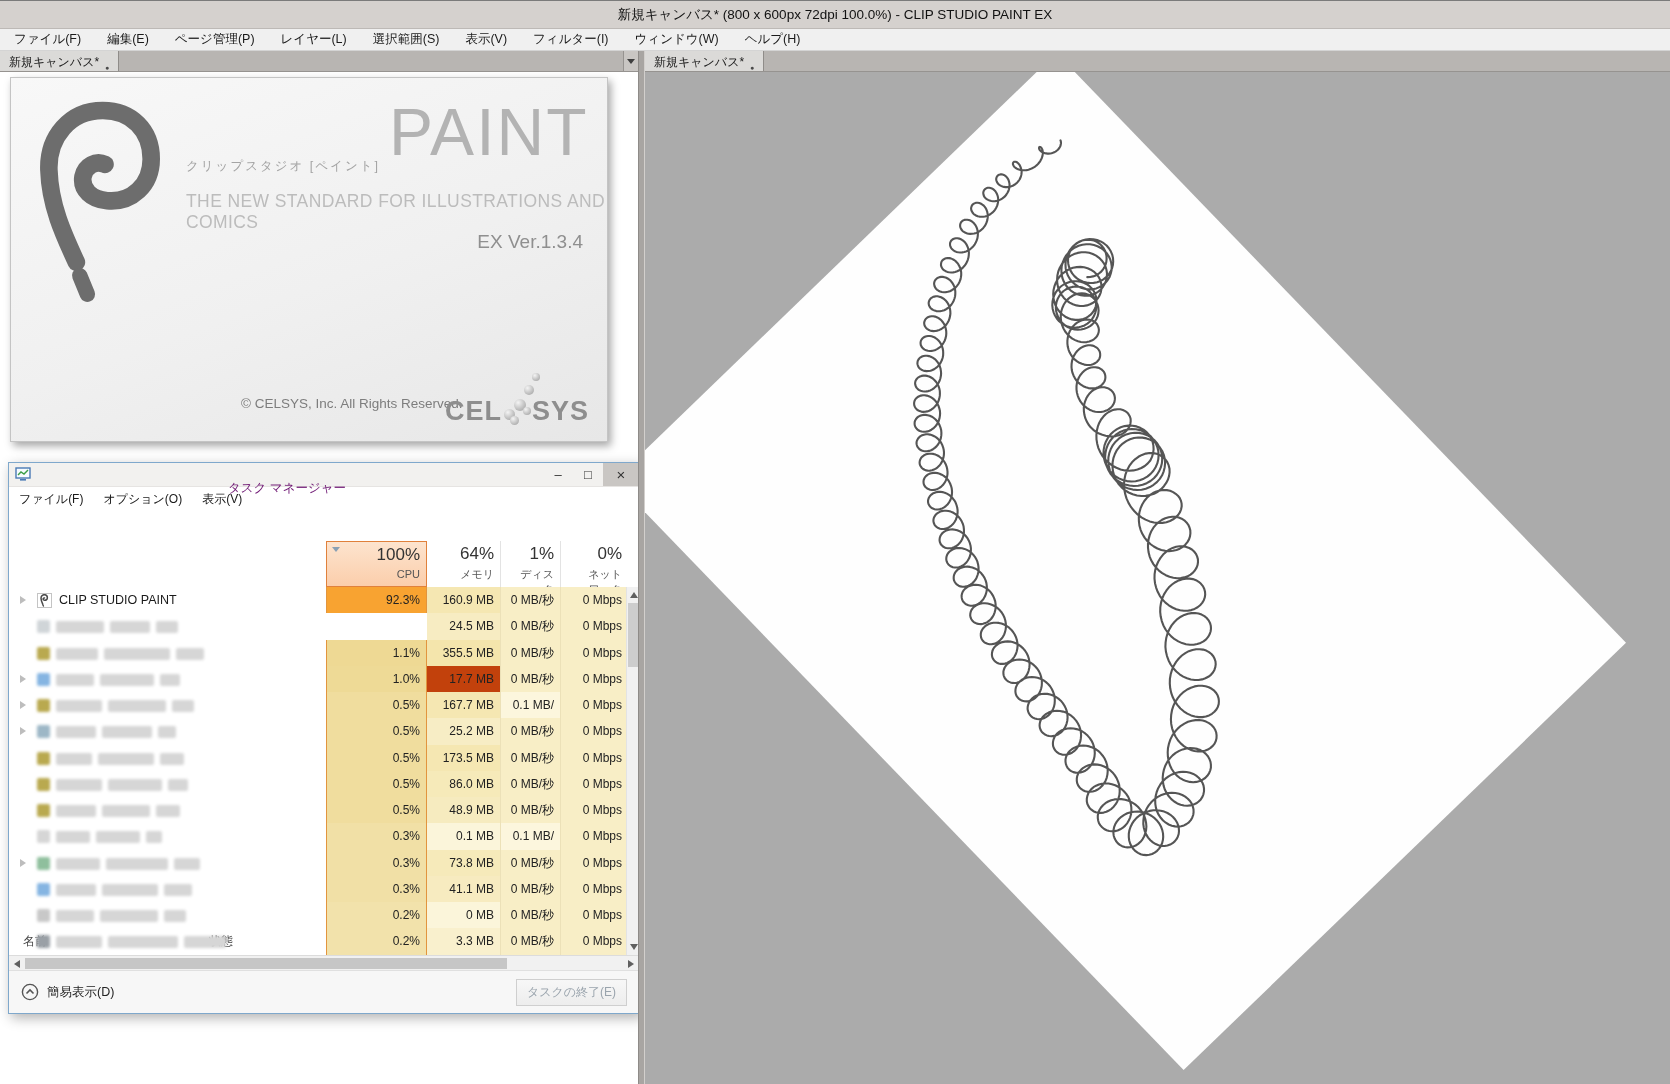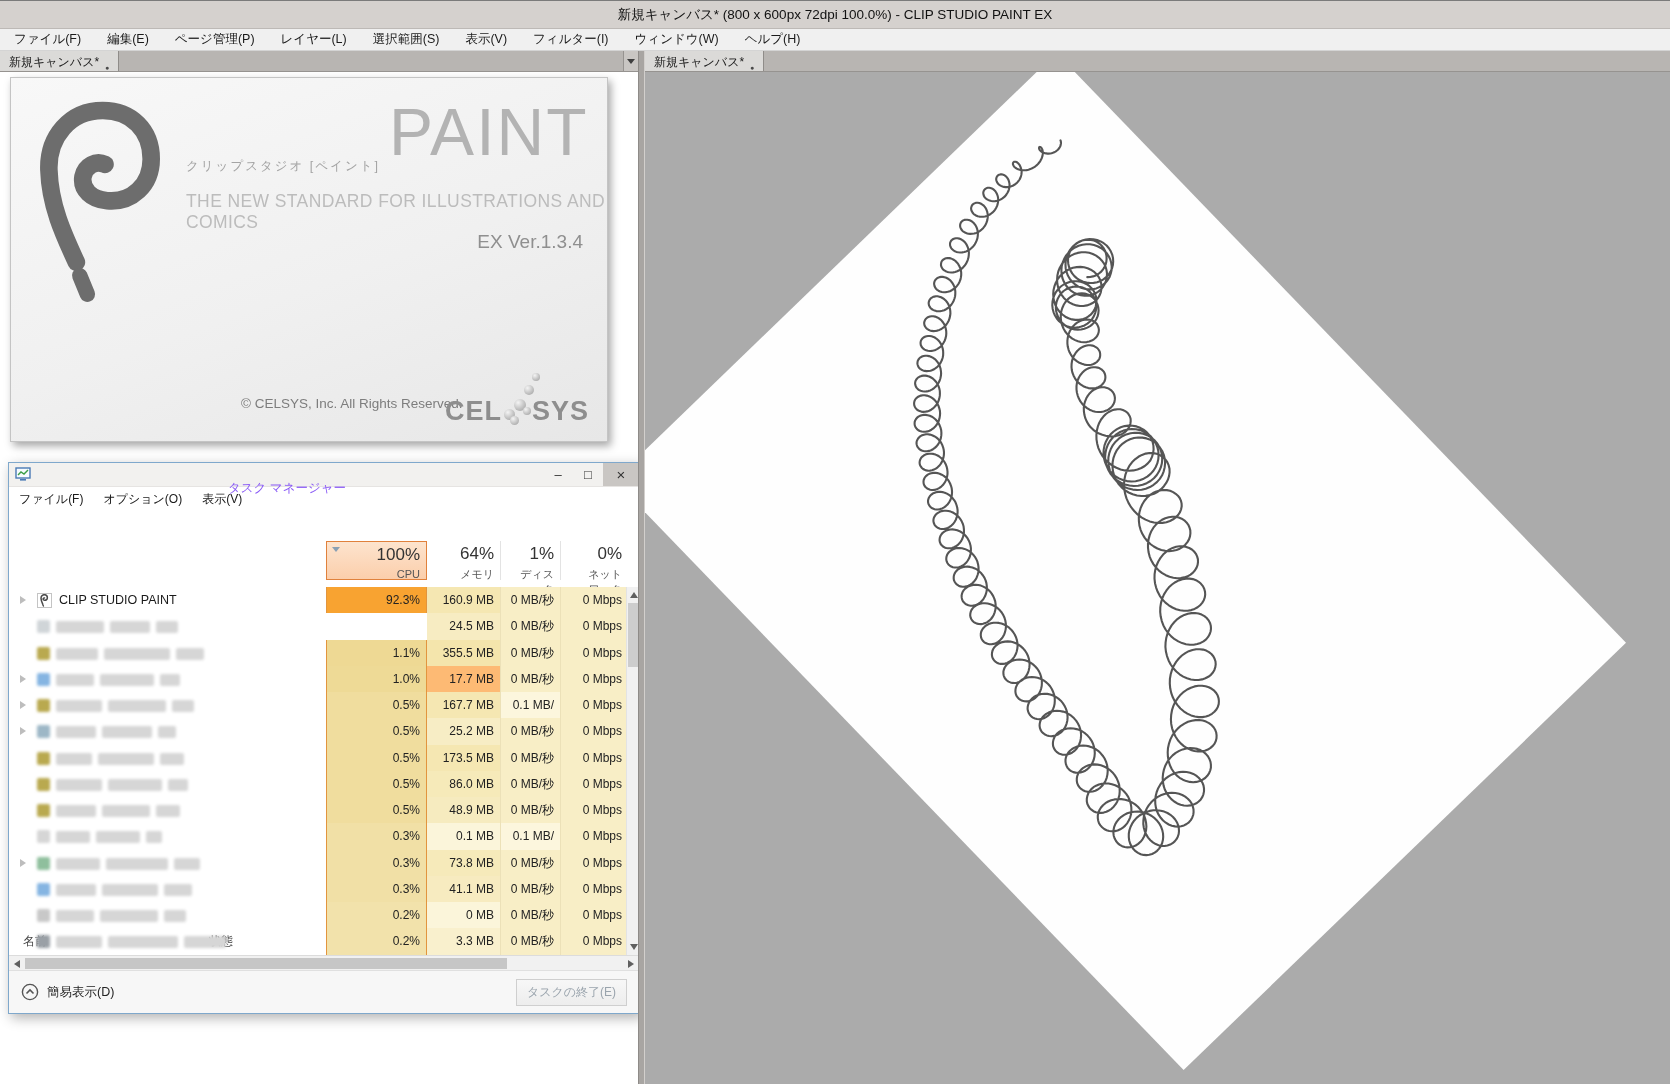--- a/index.html
+++ b/index.html
@@ -49,36 +49,36 @@
   .celsys { position:absolute; right:18px; bottom:14px; display:flex; align-items:flex-end;
     font-weight:bold; font-size:27px; color:#8e8e8e; letter-spacing:1px; }
   .bubbles { position:relative; width:30px; height:34px; }
   .bubble { position:absolute; border-radius:50%;
     background:radial-gradient(circle at 35% 30%, #f4f4f4, #c2c2c2 55%, #9c9c9c); }
   
   .tm { position:absolute; left:8px; top:390px; width:632px; height:552px; background:#fff;
     border:1px solid #7fa8cc; box-shadow:3px 4px 12px rgba(0,0,0,.3); font-size:12px; }
   .tm-titlebar { position:absolute; left:0; top:0; right:0; height:24px; background:#f2f1ef;
     display:flex; align-items:center; padding-left:6px; border-bottom:1px solid #e6e4e2; }
-  .tm-title { flex:1; text-align:center; font-size:12.5px; color:#8b5cf6;margin-top:28px; }
+  .tm-title { flex:1; text-align:center; font-size:12.5px; color:#701a75;margin-top:28px; }
   .tm-btn { width:30px; height:100%; display:flex; align-items:center; justify-content:center;
     font-size:13px; color:#333; }
   .tm-btn.close { width:36px; background:#c9c6c3; font-size:15px; }
   .tm-menubar { position:absolute; left:0; top:24px; right:0; height:24px; display:flex;
     gap:20px; align-items:center; padding-left:10px; font-size:12px; }
   .tm-tabs { position:absolute; left:0; top:48px; right:0; height:25px; display:flex;
     align-items:flex-end; padding-left:6px; }
   .tm-tabs::after { content:""; position:absolute; left:0; right:0; bottom:0; height:1px; background:#acacac; }
   .tm-tab { position:relative; padding:4px 9px 4px; border:1px solid #acacac; background:#f0f0f0;
     margin-right:2px; font-size:12px; z-index:1; }
   .tm-tab.active { background:#fff; border-bottom:1px solid #fff; z-index:2; }
   .tm-table { position:absolute; left:0; top:76px; right:0; height:416px; }
   .th-name { position:absolute; left:14px; bottom:5px; color:#444; }
   .th-status { position:absolute; left:200px; bottom:5px; color:#444; }
-  .th-box { position:absolute; top:2px; height:39px; text-align:right;padding-left:19px; }
+  .th-box { position:absolute; top:2px; height:46px; text-align:right;padding-left:19px; }
   .th-box .pct { font-size:17px; color:#333; padding:3px 6px 0 0; }
   .th-box .lbl { font-size:11px; color:#555; padding:3px 6px 0 0; }
   .th-cpu { left:317px; width:101px; background:linear-gradient(#fde4ce,#fbceab);
     border:1px solid #e0813c; }
   .th-mem { left:418px; width:74px; border-right:1px solid #e3e3e3; }
   .th-disk { left:492px; width:60px; border-right:1px solid #e3e3e3; }
   .th-net { left:552px; width:67px; }
   .sort-icon { position:absolute; left:5px; top:5px; width:0; height:0;
     border-left:4px solid transparent; border-right:4px solid transparent;
     border-top:5px solid #8aa0b4; }
@@ -257,21 +257,21 @@
               </div>
               <div class="tm-row">
                 <div class="expander"></div>
                 <div class="blurwrap">
                   <div class="blur-icon" style="background: rgb(133, 181, 226);"></div>
                   <div class="blur-block" style="width: 38px;"></div>
                   <div class="blur-block" style="width: 54px;"></div>
                   <div class="blur-block" style="width: 20px;"></div>
                 </div>
                 <div class="cell c-cpu" style="background: rgb(238, 218, 150);">1.0%</div>
-                <div class="cell c-mem" style="background: #fdba74;">17.7 MB</div>
+                <div class="cell c-mem" style="background: #c2410c;">17.7 MB</div>
                 <div class="cell c-disk" style="background: rgb(248, 238, 198);">0 MB/秒</div>
                 <div class="cell c-net" style="background: rgb(248, 238, 198);">0 Mbps</div>
               </div>
               <div class="tm-row">
                 <div class="expander"></div>
                 <div class="blurwrap">
                   <div class="blur-icon" style="background: rgb(185, 169, 79);"></div>
                   <div class="blur-block" style="width: 46px;"></div>
                   <div class="blur-block" style="width: 58px;"></div>
                   <div class="blur-block" style="width: 22px;"></div>

